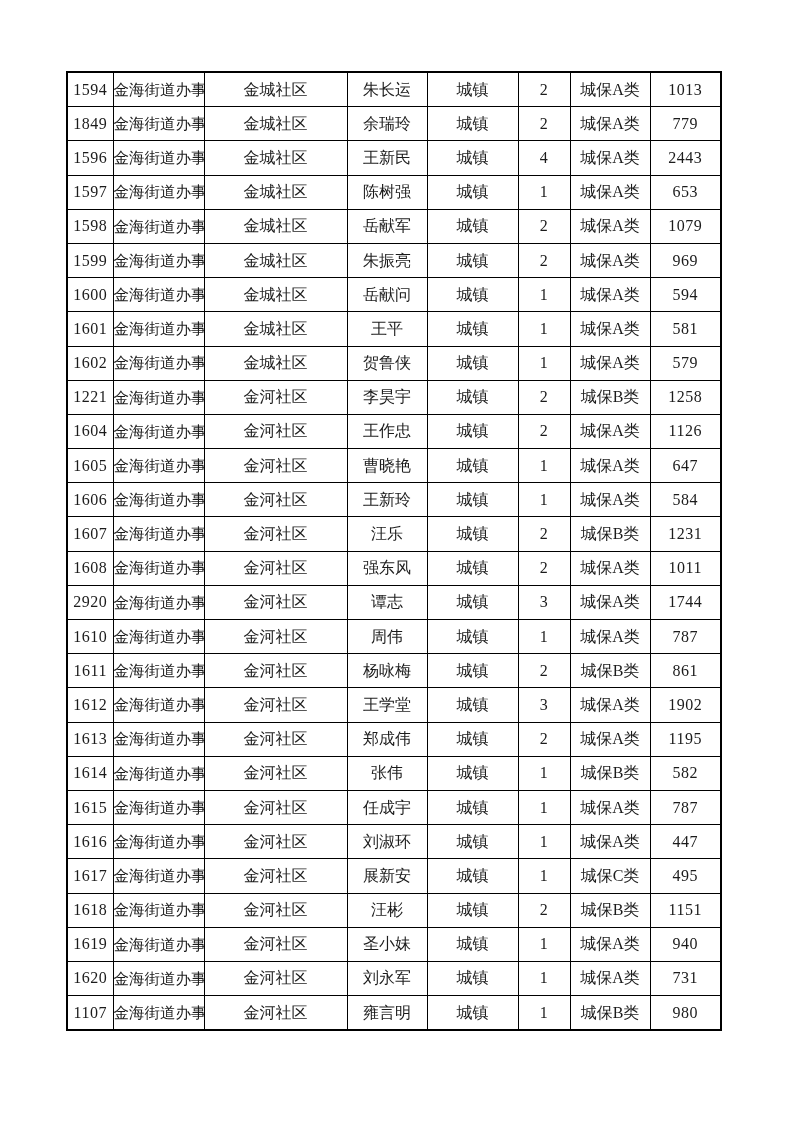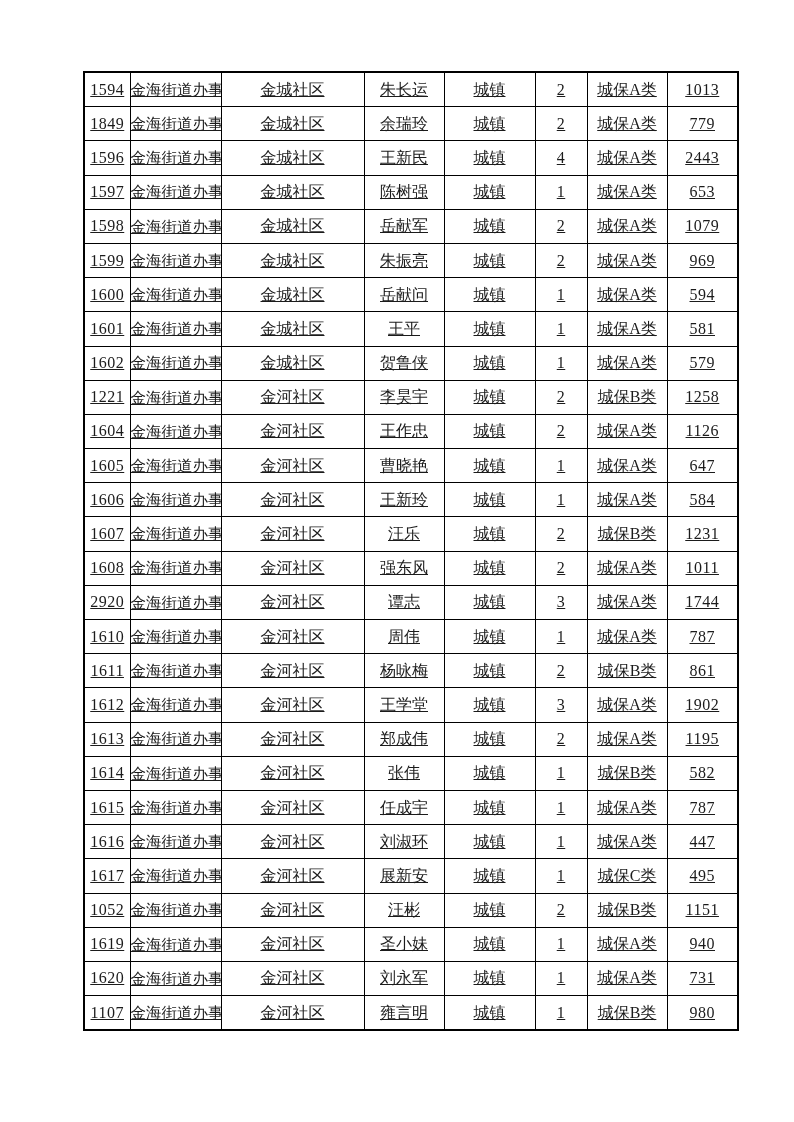--- a/index.html
+++ b/index.html
@@ -11,27 +11,26 @@
     position: relative;
     width: 794px;
     height: 1122px;
     background: #ffffff;
     overflow: hidden;
     font-family: "Liberation Serif", "DejaVu Serif", serif;
     color: #1b1b1b;
   }
   table.grid {
     position: absolute;
-    left: 83px;
+    left: 66px;
     top: 71px;
     width: 654px;
     border-collapse: collapse;
     table-layout: fixed;
     border: 2.5px solid #000000;
-    text-decoration: underline;
   }
   table.grid td {
     border: 1.5px solid #000000;
     padding: 0;
     height: 33.2px;
     text-align: center;
     vertical-align: middle;
     font-size: 16px;
     line-height: 1;
     white-space: nowrap;
@@ -298,21 +297,21 @@
           <td class="col-index">1617</td>
           <td class="col-office">金海街道办事处</td>
           <td class="col-community">金河社区</td>
           <td class="col-person">展新安</td>
           <td class="col-residence">城镇</td>
           <td class="col-count">1</td>
           <td class="col-category">城保C类</td>
           <td class="col-amount">495</td>
         </tr>
         <tr>
-          <td class="col-index">1052</td>
+          <td class="col-index">1618</td>
           <td class="col-office">金海街道办事处</td>
           <td class="col-community">金河社区</td>
           <td class="col-person">汪彬</td>
           <td class="col-residence">城镇</td>
           <td class="col-count">2</td>
           <td class="col-category">城保B类</td>
           <td class="col-amount">1151</td>
         </tr>
         <tr>
           <td class="col-index">1619</td>

